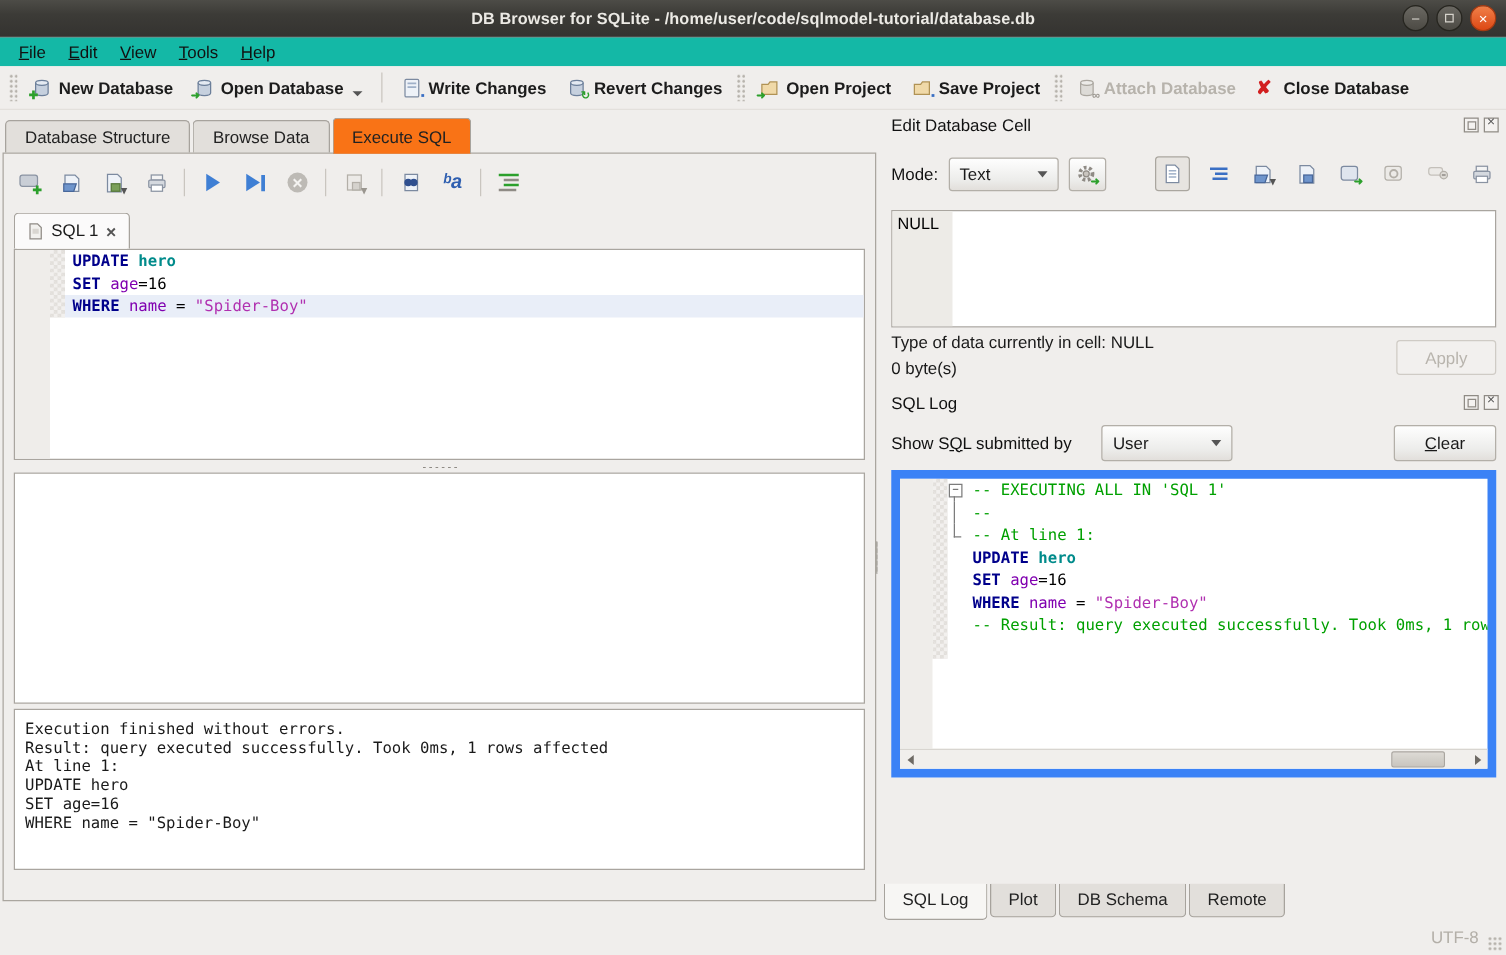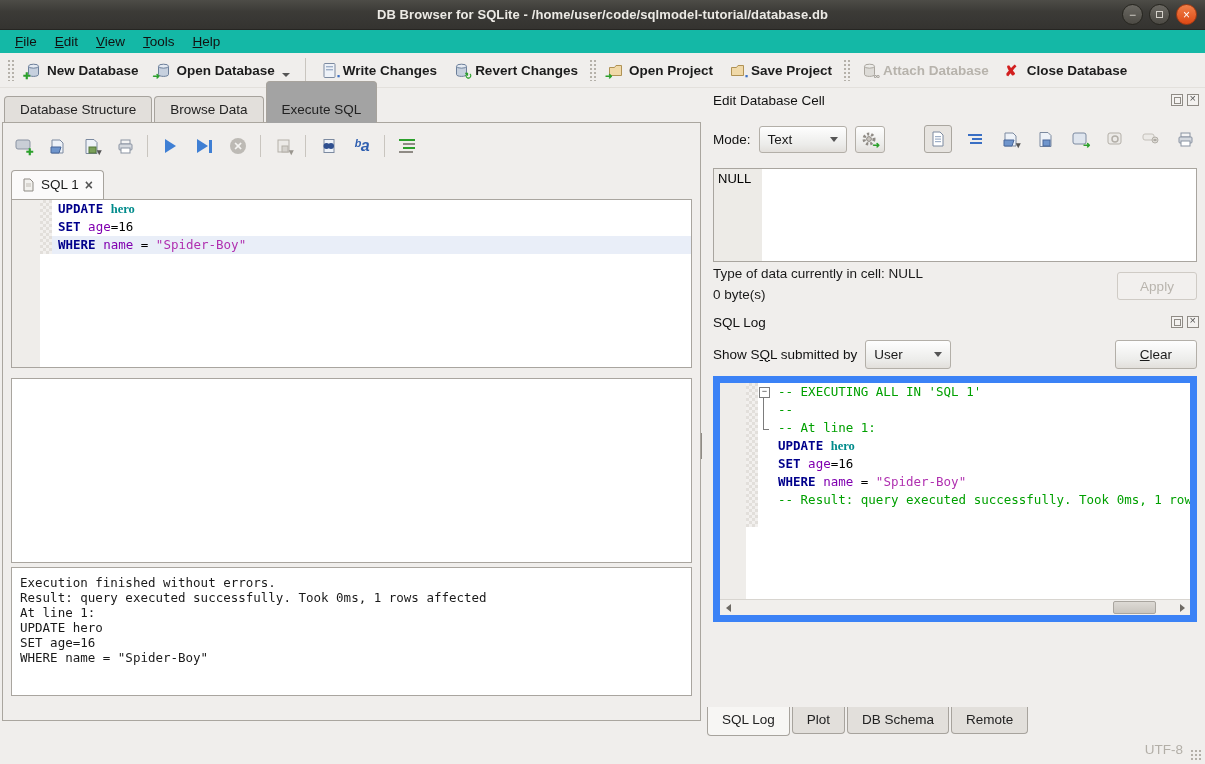--- a/index.html
+++ b/index.html
@@ -57,21 +57,21 @@
   .vsplit{ position:absolute; left:697px; top:0; width:8px; bottom:0;}
   .vsplit .dots{ position:absolute; left:3px; top:345px; width:2px; height:26px;
     background-image:radial-gradient(#8f8b85 1px, transparent 1.2px); background-size:2px 5px;}
   .right-pane{ position:absolute; left:707px; right:0; top:0; bottom:0;}
 
   
   .main-tabs{ position:absolute; top:6px; left:4px; height:29px; display:flex; align-items:flex-end;}
   .mtab{ padding:5px 15px 6px; font-size:13.5px; background:#e2dfdb;
     border:1px solid #a7a39d; border-bottom:none; border-radius:4px 4px 0 0; margin-right:2px;
     color:#222; cursor:default;}
-  .mtab.active{ background:#a3a3a3; padding-top:20px; position:relative; z-index:3;}
+  .mtab.active{ background:#f97316; padding-top:7px; position:relative; z-index:3;}
   .frame{ position:absolute; left:2px; right:2px; top:34px; bottom:14px;
     border:1px solid #aaa69f; background:#f0eeec; z-index:1;}
 
   
   .ed-toolbar{ position:absolute; top:6px; left:8px; height:34px; display:flex; align-items:center; gap:10px;}
   .ed-btn{ width:24px; height:24px; display:flex; align-items:center; justify-content:center; position:relative;}
   .ed-sep{ width:1px; height:22px; background:#c9c5bf;}
   .tri{ width:0; height:0; border-top:7px solid transparent; border-bottom:7px solid transparent;
     border-left:11px solid #3f7fd4;}
   .tri-bar{ display:flex; align-items:center;}
@@ -108,21 +108,21 @@
     font-size:12px; flex:0 0 auto;}
   .gut.w28{ width:28px;} .gut.w26{ width:26px;}
   .checker{ width:12px; flex:0 0 auto; background-color:#f2f0ee;
     background-image:linear-gradient(45deg,#e2dfdb 25%,transparent 25%,transparent 75%,#e2dfdb 75%),
                      linear-gradient(45deg,#e2dfdb 25%,transparent 25%,transparent 75%,#e2dfdb 75%);
     background-size:6px 6px; background-position:0 0,3px 3px;}
   .codeline{ flex:1; padding-left:6px; white-space:pre;}
   .code-row.hl .codeline, .code-row.hl .fold{ background:#e9eef8;}
   .gutfill{ position:absolute; top:0; bottom:0; background:#efedea;}
   .tok-kw{ color:#00008b; font-weight:bold;}
-  .tok-tbl{ color:#008b8b; font-weight:bold;font-family:Liberation Serif, serif;}
+  .tok-tbl{ color:#008b8b; font-weight:bold;}
   .tok-fld{ color:#8000b0;}
   .tok-str{ color:#b030b0;}
   .tok-cmt{ color:#00a000;}
   .tok-pln{ color:#000;}
 
   .fold{ width:14px; flex:0 0 auto; position:relative;}
   .fold.minus::before{ content:"−"; position:absolute; left:1px; top:4px; width:9px; height:9px;
     border:1px solid #7c7c7c; background:#fff; font-size:9px; line-height:7px; text-align:center; color:#333;}
   .fold.minus::after{ content:""; position:absolute; left:5px; top:14px; bottom:0; border-left:1px solid #7c7c7c;}
   .fold.pipe::before{ content:""; position:absolute; left:5px; top:0; bottom:0; border-left:1px solid #7c7c7c;}
@@ -549,21 +549,21 @@
     <div class="dock-header" style="top:227px;">
       <span>SQL Log</span>
       <span class="dock-icons">
         <span class="mini-btn float"></span>
         <span class="mini-btn closex"></span>
       </span>
     </div>
 
     <div class="log-controls">
       <span class="label">Show S<u>Q</u>L submitted by</span>
-      <span class="dropdown" style="width:86px; margin-left:8px; height:29px;">
+      <span class="dropdown" style="width:105px; margin-left:24px; height:29px;">
         <span>User</span>
         <span class="arr"></span>
       </span>
       <span class="btn" style="margin-left:auto; width:82px; height:29px;"><u>C</u>lear</span>
     </div>
 
     <div class="log-box">
       <div class="log-lines">
         <div class="gutfill" style="left:0;width:26px;"></div>
         <div class="code-row">

